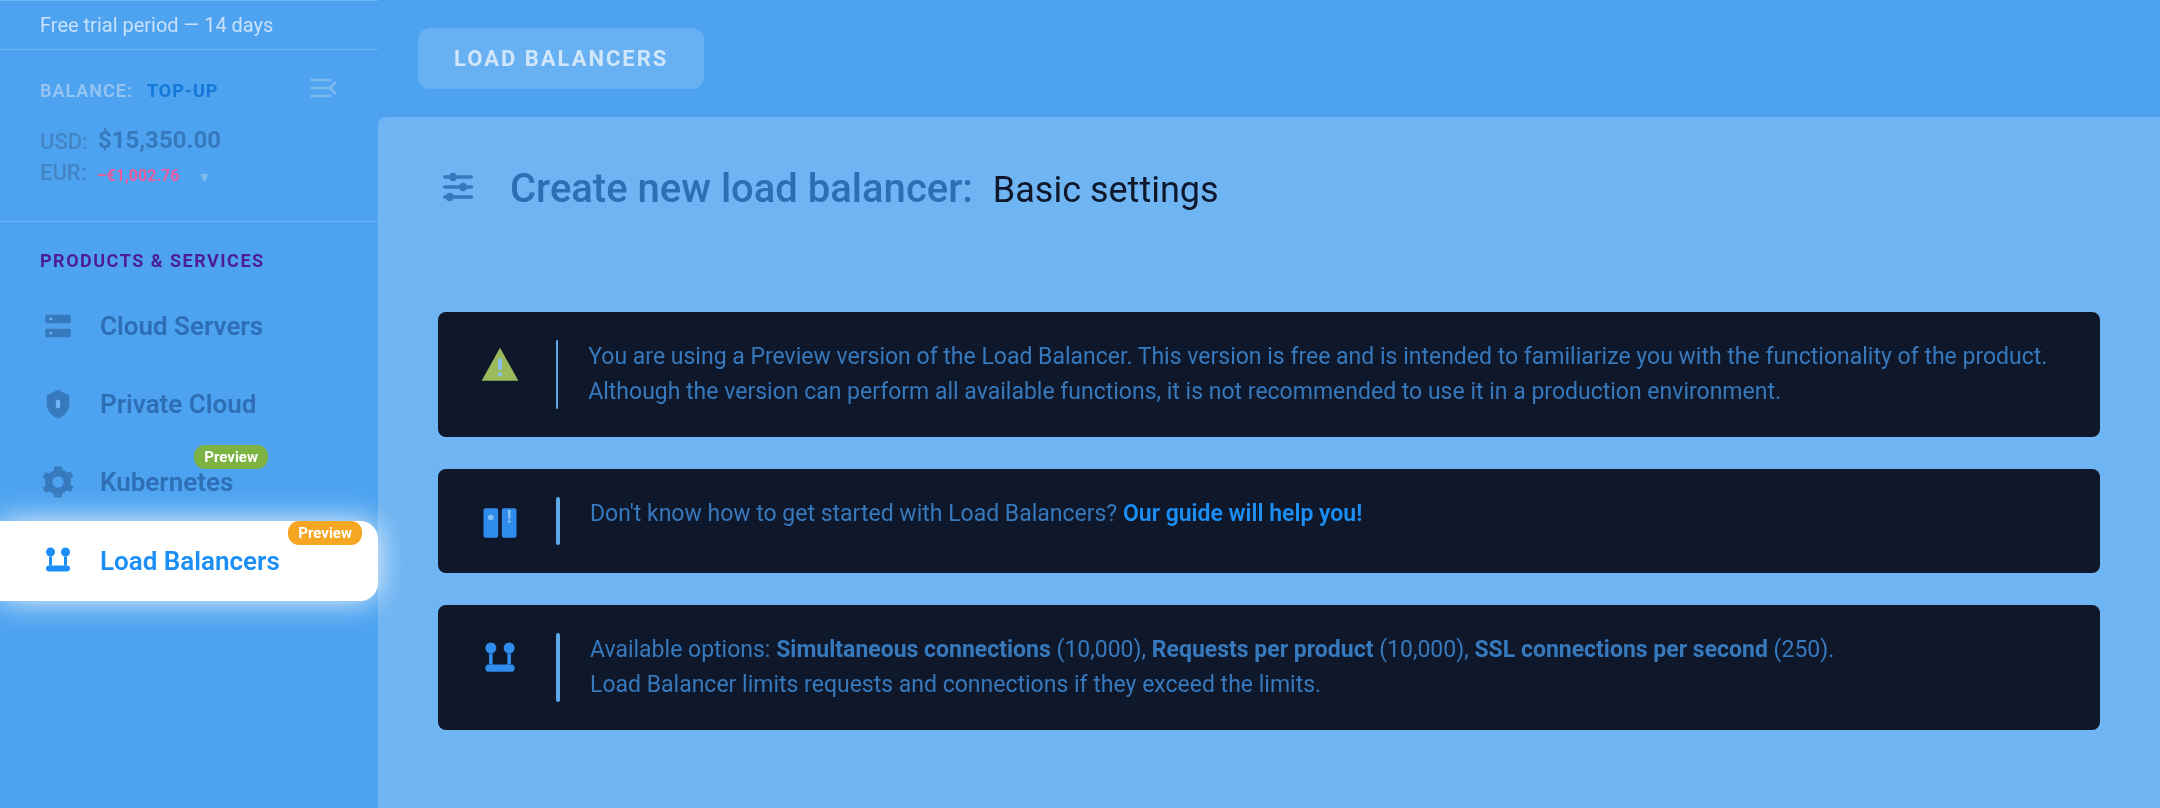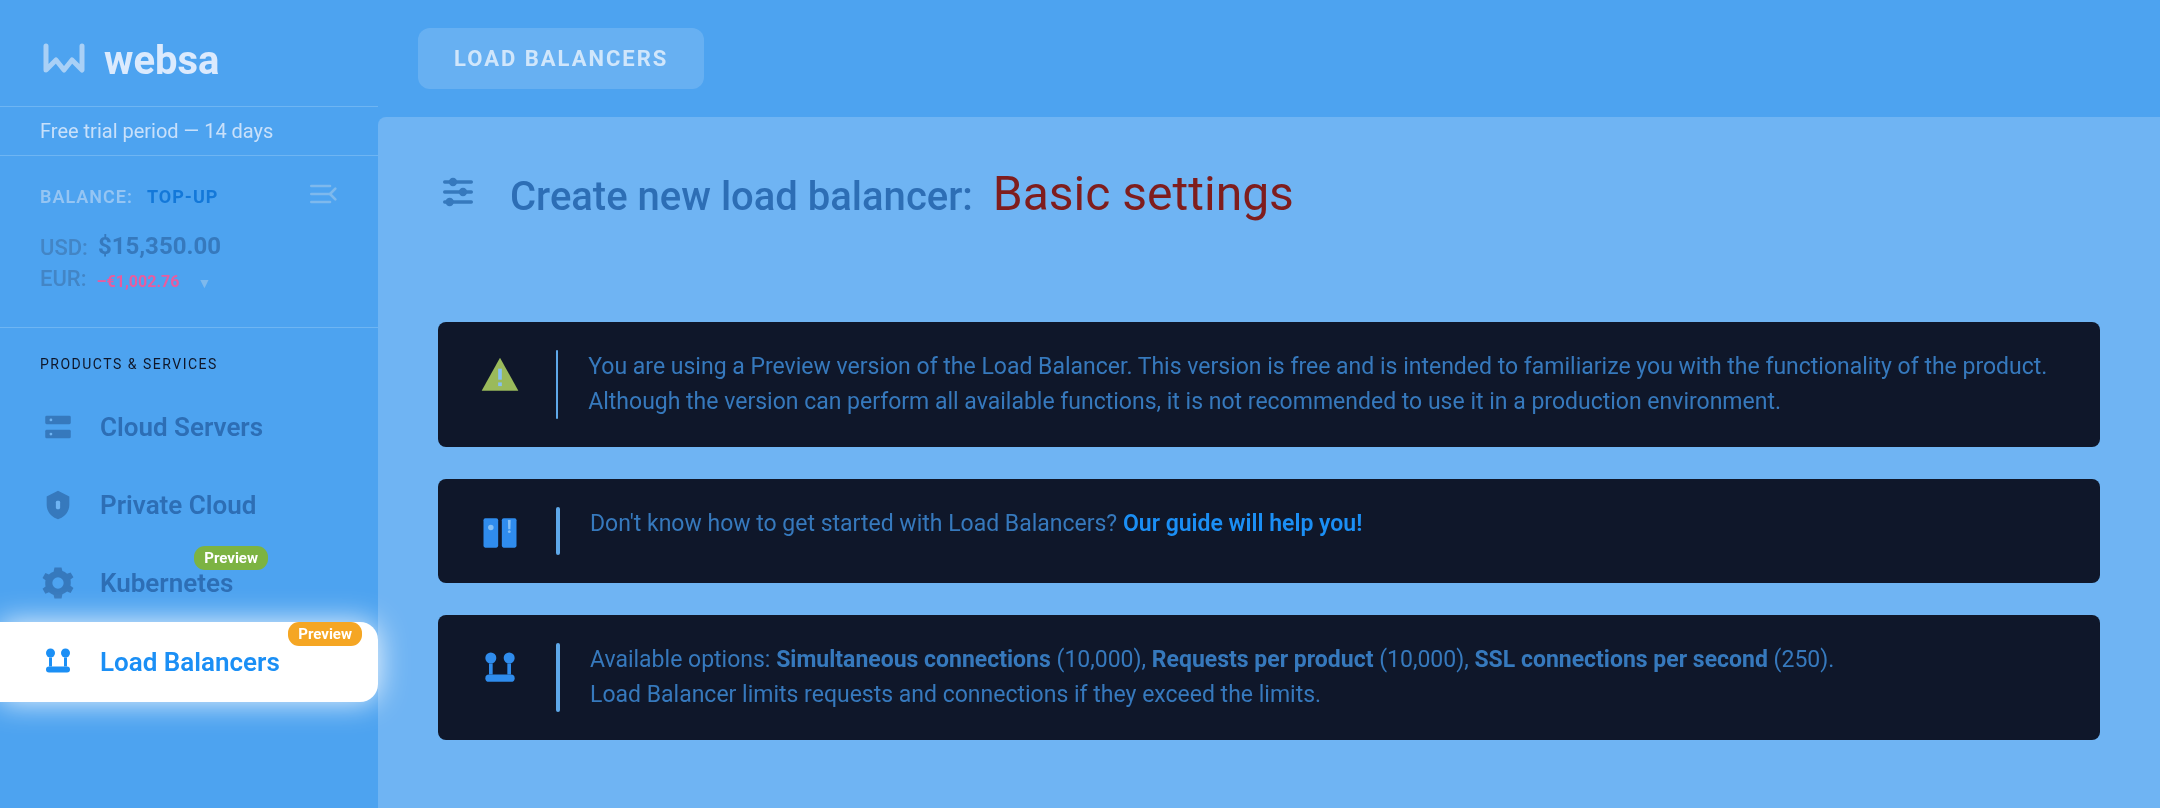--- a/index.html
+++ b/index.html
@@ -80,24 +80,24 @@
     font-size: 16px;
     font-weight: 700;
   }
   .dropdown-caret {
     color: #7eb9ed;
     font-size: 14px;
     margin-left: 8px;
   }
   .section-header {
     padding: 28px 40px 16px;
-    color: #0f172a;
-    font-size: 14px;
+    color: #4c1d95;
+    font-size: 18px;
     letter-spacing: 1.5px;
-    font-weight: 400;
+    font-weight: 700;
   }
   .nav-list { list-style: none; }
   .nav-item {
     display: flex;
     align-items: center;
     gap: 24px;
     padding: 22px 40px;
     position: relative;
   }
   .nav-item-icon { color: #3679bd; width: 36px; display: flex; justify-content: center; }
@@ -155,22 +155,22 @@
     gap: 32px;
     margin-bottom: 100px;
   }
   .settings-icon { color: #3679bd; }
   .page-title {
     color: #2d6eb5;
     font-size: 40px;
     font-weight: 500;
   }
   .page-subtitle {
-    color: #7f1d1d;
-    font-size: 48px;
+    color: #0f172a;
+    font-size: 36px;
     font-weight: 400;
     margin-left: 12px;
   }
   .info-box {
     display: flex;
     align-items: flex-start;
     gap: 30px;
     background: #0f172a;
     border-radius: 8px;
     padding: 28px 36px;
@@ -198,28 +198,20 @@
   .info-link { color: #1b8ff5; font-weight: 600; }
   .warn-icon { color: #9aba5b; }
   .book-icon { color: #2f8ced; }
   .lb-icon { color: #2f8ced; }
 </style>
 </head>
 <body>
 
 <div class="app">
   <aside class="sidebar">
-    <div class="logo-row">
-      <span class="logo-icon">
-        <svg width="48" height="48" viewBox="0 0 24 24" fill="none" stroke="currentColor" stroke-width="2.5" stroke-linecap="round" stroke-linejoin="round">
-            <path d="M3 6 L3 18 L8 13 L12 18 L16 13 L21 18 L21 6"></path>
-          </svg>
-      </span>
-      <span class="logo-text">websa</span>
-    </div>
 
     <div class="trial-bar">Free trial period — 14 days</div>
 
     <div class="balance-section">
       <div class="balance-header">
         <span>
           <span class="balance-label">BALANCE:</span>
           <span class="topup-link" style="margin-left:10px;">TOP-UP</span>
         </span>
         <span class="collapse-icon">

